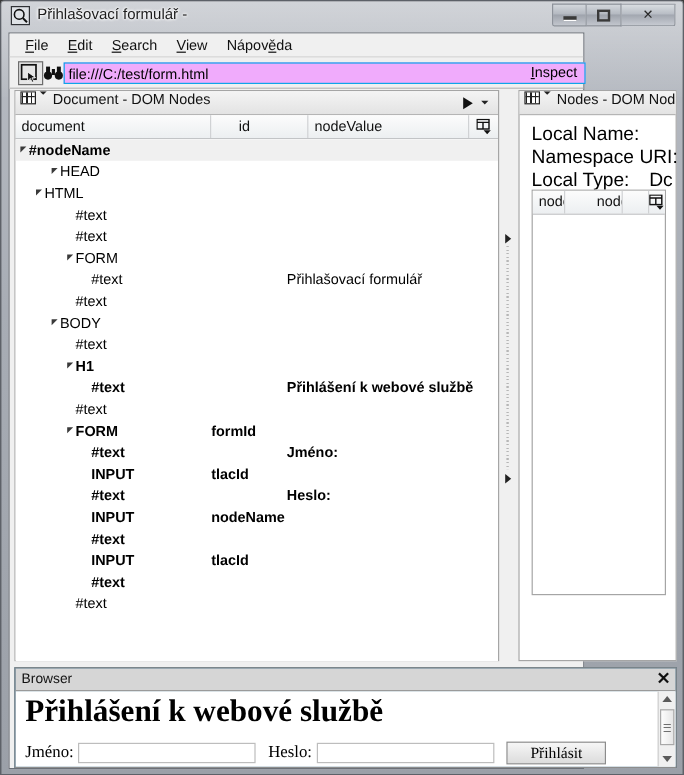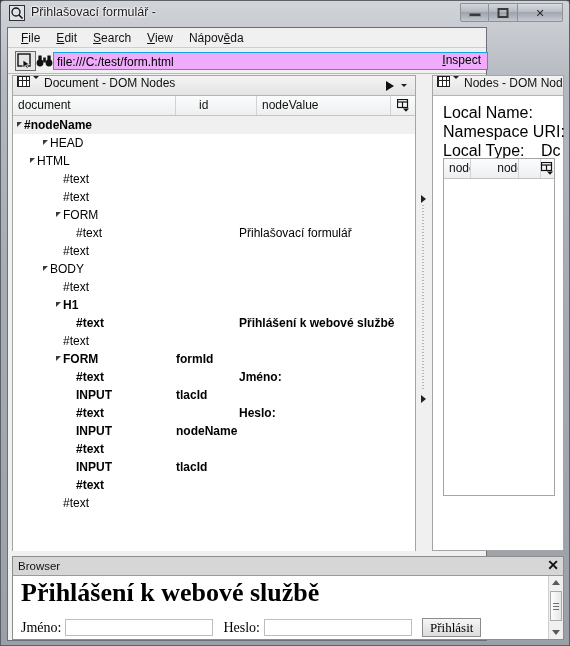--- a/index.html
+++ b/index.html
@@ -426,21 +426,21 @@
     font-size: 13px;
     padding: 0 2px;
   }
   .btn-submit {
     height: 19px;
     box-sizing: border-box;
     border: 1px solid #8c8c8c;
     background: linear-gradient(to bottom, #f6f6f6, #dcdcdc);
     font-family: "Liberation Serif", serif;
     font-size: 13px;
-    padding: 0 7px;
+    padding: 0 19px;
     color: #000;
   }
 
   
   .vscroll {
     position: absolute;
     right: 0; top: 0;
     width: 15px; height: 63px;
     background: #f0f0f0;
     border-left: 1px solid #cfcfcf;

